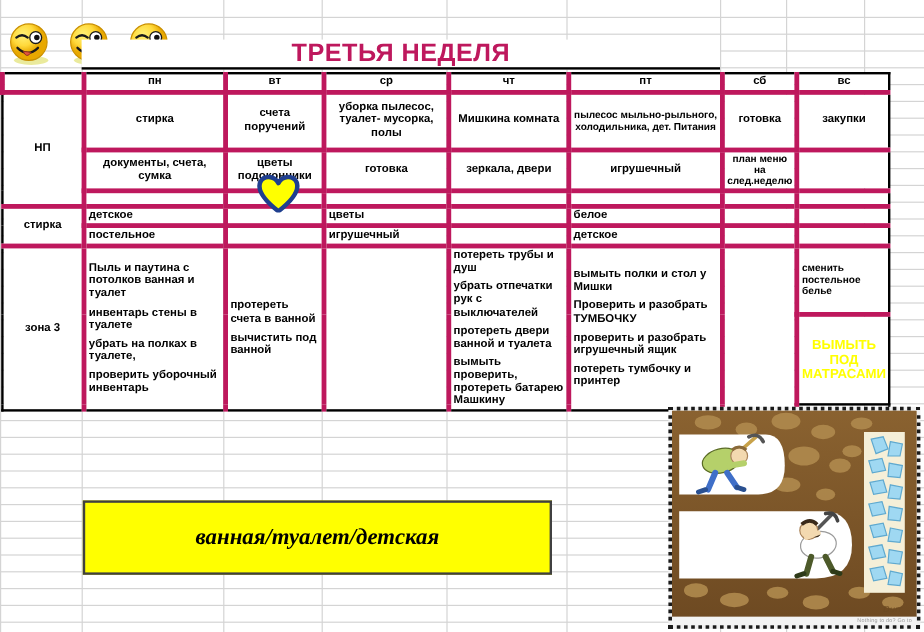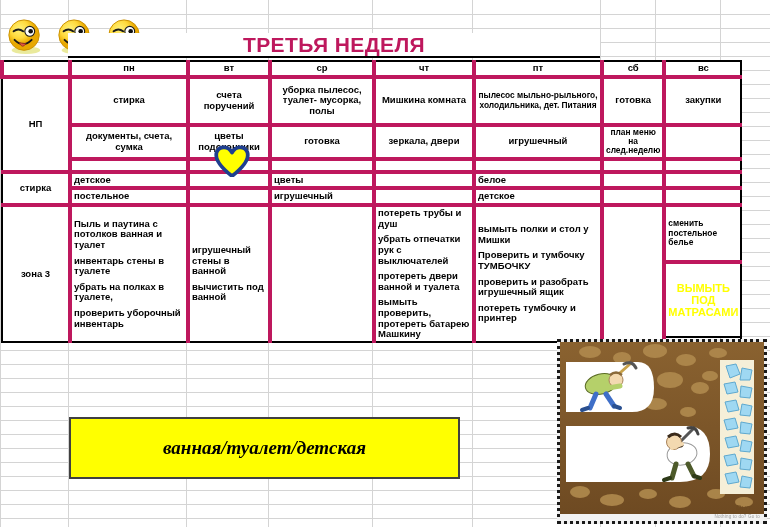--- a/index.html
+++ b/index.html
@@ -266,39 +266,39 @@
     <td class="pinkc tl bold b-left b-bot" rowspan="3">
       <span class="cellstack">
             <p>Пыль и паутина с потолков ванная и туалет</p>
             <p>инвентарь стены в туалете</p>
             <p>убрать на полках в туалете,</p>
             <p>проверить уборочный инвентарь</p>
           </span>
     </td>
     <td class="pinkc tl bold b-bot" rowspan="3">
       <span class="cellstack">
-            <p>игрушечный стены в ванной</p>
+            <p>протереть счета в ванной</p>
             <p>вычистить под ванной</p>
           </span>
     </td>
     <td class="pinkc tl bold b-bot" rowspan="3">
       <span class="cellstack"></span>
     </td>
     <td class="pinkc tl bold b-bot" rowspan="3">
       <span class="cellstack">
             <p>потереть трубы и душ</p>
             <p>убрать отпечатки рук с выключателей</p>
             <p>протереть двери ванной и туалета</p>
             <p>вымыть проверить, протереть батарею Машкину</p>
           </span>
     </td>
     <td class="pinkc tl bold b-bot" rowspan="3">
       <span class="cellstack">
             <p>вымыть полки и стол у Мишки</p>
-            <p>Проверить и тумбочку ТУМБОЧКУ</p>
+            <p>Проверить и разобрать ТУМБОЧКУ</p>
             <p>проверить и разобрать игрушечный ящик</p>
             <p>потереть тумбочку и принтер</p>
           </span>
     </td>
     <td rowspan="3" class="b-bot"></td>
     <td class="pinkc tl bold small b-right" style="height:34px">сменить постельное белье</td>
   </tr>
   <tr>
     <td class="darkred b-right b-bot" style="height:62px">ВЫМЫТЬ ПОД МАТРАСАМИ</td>
   </tr>

